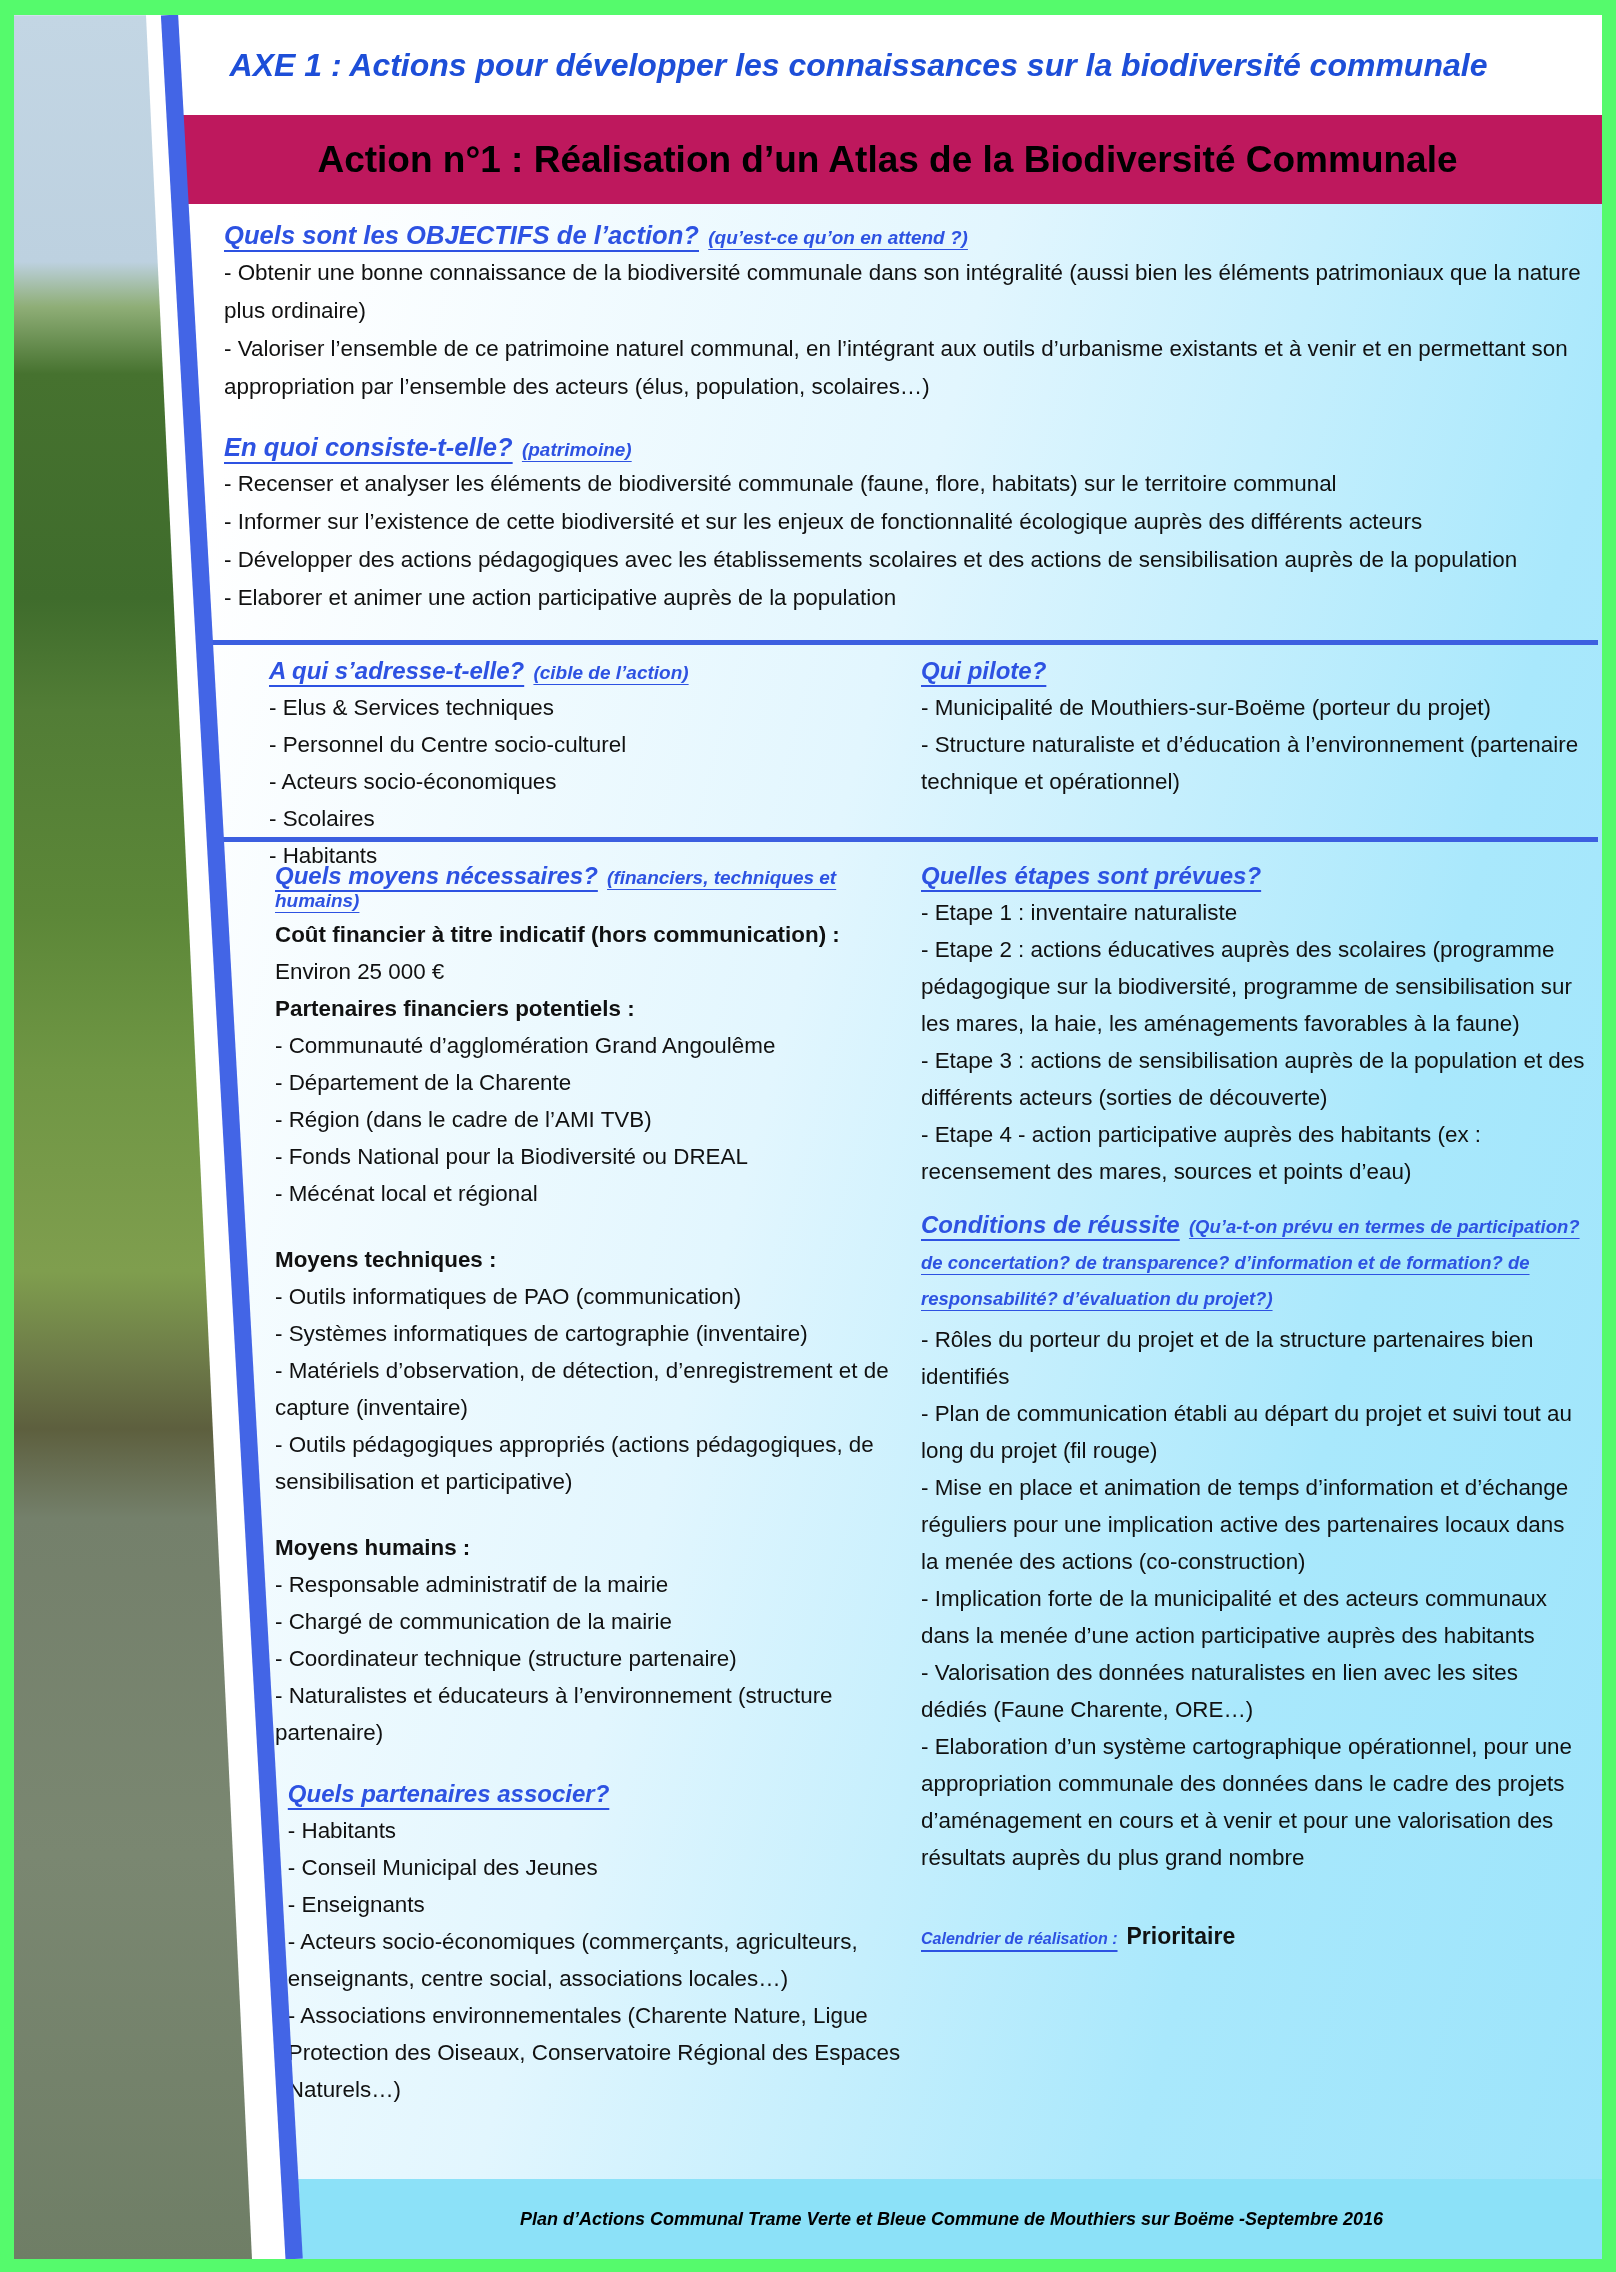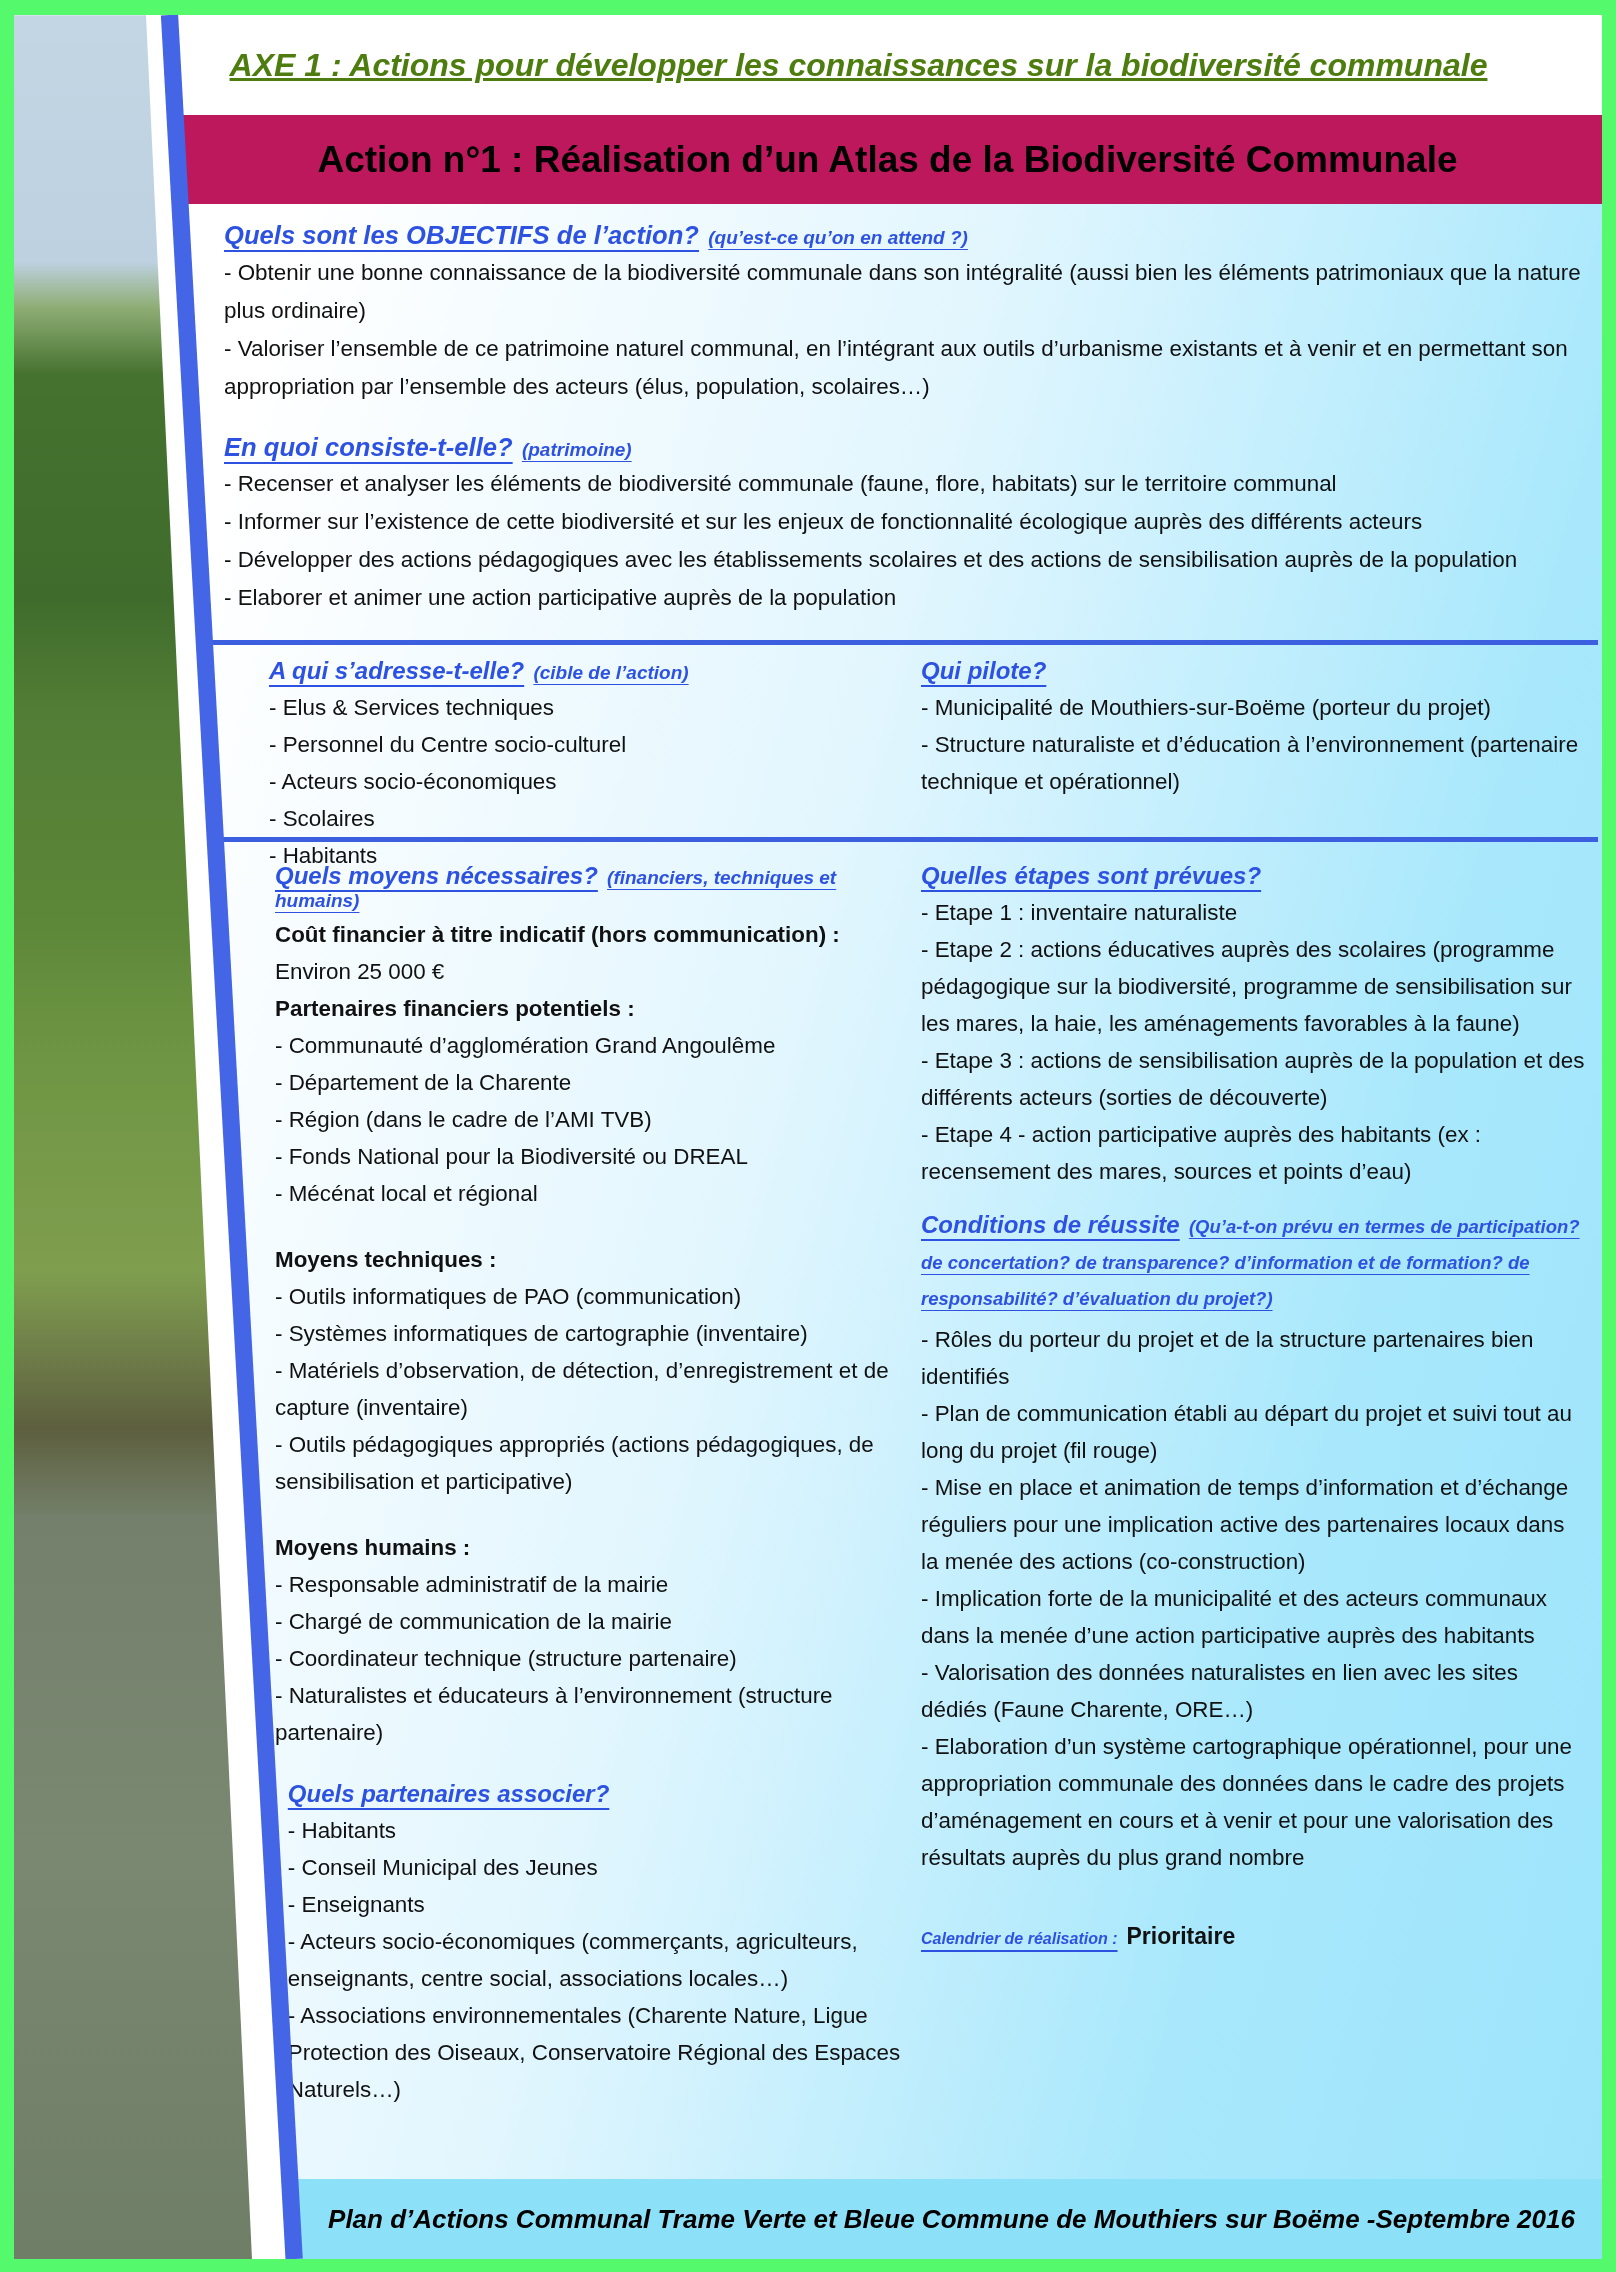--- a/index.html
+++ b/index.html
@@ -11,21 +11,21 @@
     color:#111;
   }
   .inner{
     position:absolute;left:14px;top:15.3px;width:1588px;height:2244px;
     background:#ffffff;
   }
   
   .content{position:absolute;left:159px;top:0;right:0;bottom:0;}
   .band{box-sizing:border-box;display:flex;align-items:center;justify-content:center;}
   .band-axe{height:100px;background:#ffffff;padding:0 96px 0 38px;}
-  .axe-title{font-size:32px;font-weight:bold;font-style:italic;color:#4d7c0f;white-space:nowrap;text-decoration:underline;}
+  .axe-title{font-size:32px;font-weight:bold;font-style:italic;color:#1d4ed8;white-space:nowrap;}
   .band-action{height:89px;background:#be185d;}
   .action-title{font-size:37px;font-weight:bold;color:#000;white-space:nowrap;}
   .main{
     position:absolute;top:189px;left:0;right:0;bottom:0;
     background:linear-gradient(105deg,#ffffff 6%,#e2f6fe 42%,#a9e8fc 75%,#9ce4fb 100%);
   }
   section{box-sizing:border-box;}
   .sec-top{height:436px;padding:16.6px 19px 0 51px;}
   .sep{height:5.1px;background:#3c5fe0;}
   .sep1{margin-left:33px;margin-right:3.8px;}
@@ -48,21 +48,21 @@
   .gap{height:29px;}
   .gap-s{height:19px;}
   .cal-line{font-size:23px;line-height:37px;}
   .cal-label{color:#2d52e2;font-weight:bold;font-style:italic;font-size:16px;text-decoration:underline;text-decoration-thickness:1.9px;text-underline-offset:5.8px;margin-right:9px;}
   
   .footer-band{
     position:absolute;left:0;right:0;bottom:0;height:80px;background:#8ce1f8;
     display:flex;align-items:center;justify-content:center;
     box-sizing:border-box;padding-left:147px;padding-right:19px;
   }
-  .footer-text{font-size:26px;font-weight:bold;font-style:italic;color:#000;white-space:nowrap;}
+  .footer-text{font-size:18px;font-weight:bold;font-style:italic;color:#000;white-space:nowrap;}
   
   .left-mask{
     position:absolute;inset:0;background:#ffffff;
     clip-path:polygon(0 0,155px 0,280px 100%,0 100%);
   }
   .photo{
     position:absolute;inset:0;
     clip-path:polygon(0 0,132px 0,238px 100%,0 100%);
     background:linear-gradient(to bottom,
       #c3d6e4 0%,#bdd1e0 11%,#8fae77 13%,#46722f 16%,#3f6c2c 26%,

